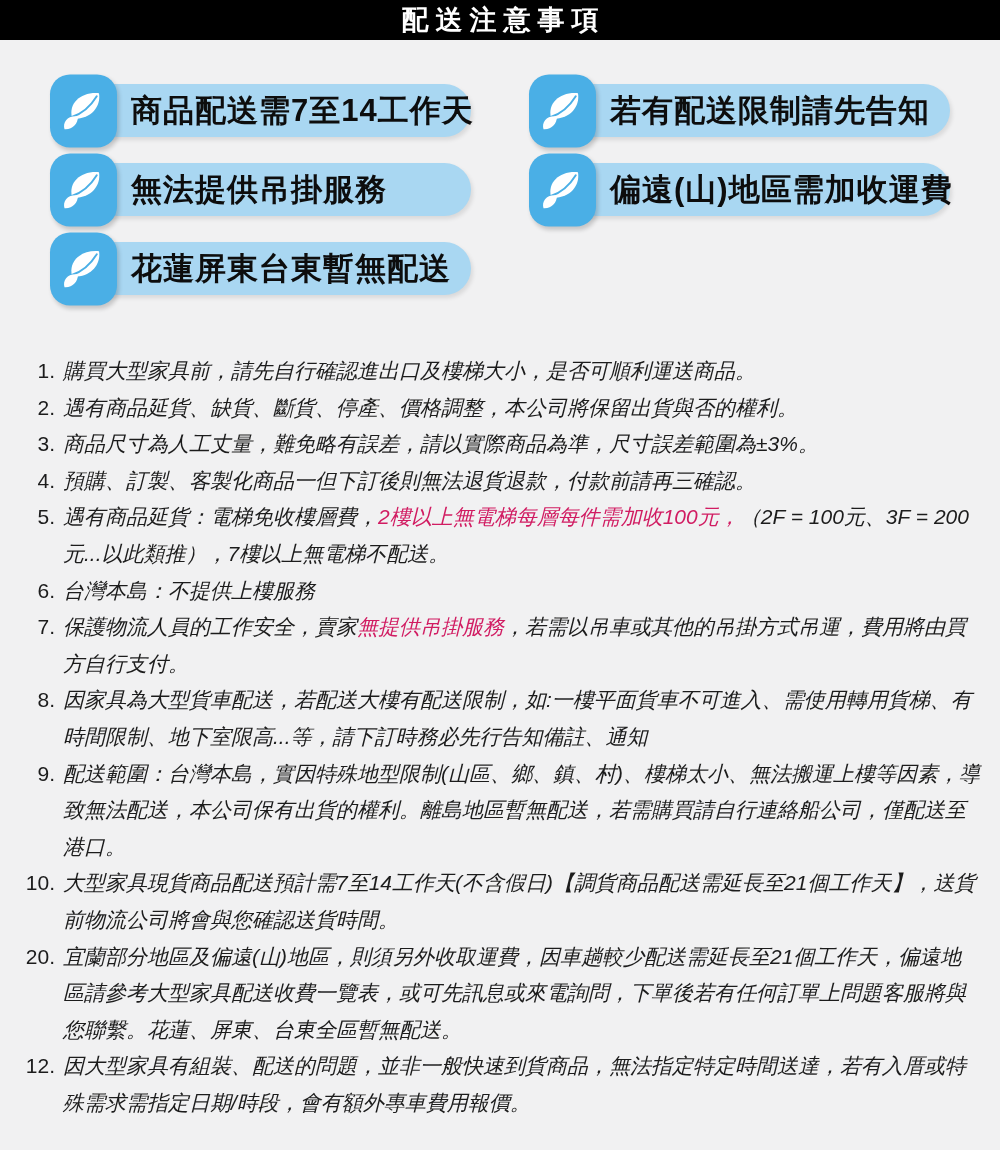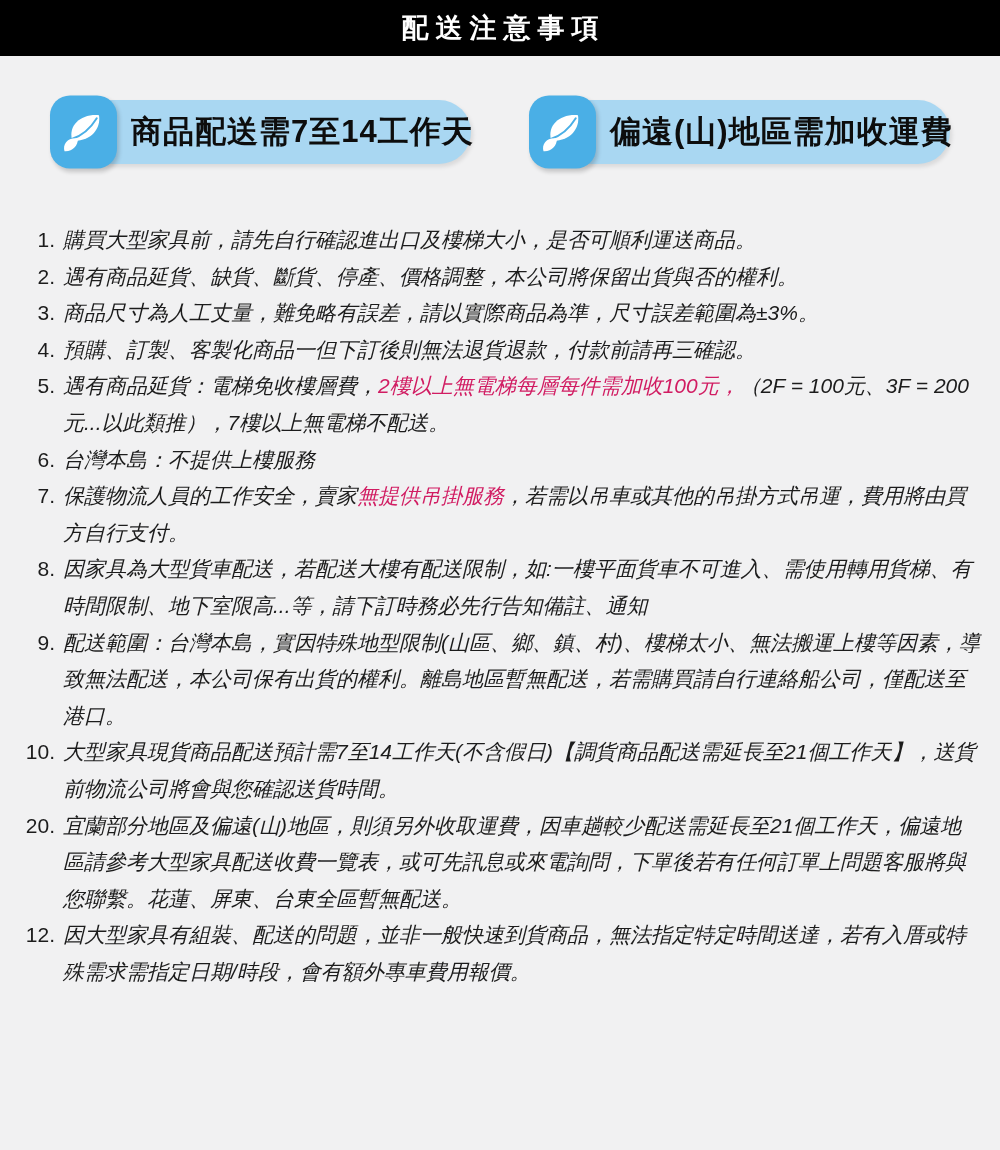--- a/index.html
+++ b/index.html
@@ -4,34 +4,34 @@
 <style>
   html,body{margin:0;padding:0;}
   body{
     width:1000px;height:1150px;overflow:hidden;
     background:var(--page-bg,#f1f1f2);
     font-family:"Liberation Sans","DejaVu Sans",sans-serif;
     -webkit-font-smoothing:antialiased;
   }
   
   .hdr{
-    height:56px;background:var(--header-bg,#000);
+    height:40px;background:var(--header-bg,#000);
     display:flex;align-items:center;justify-content:center;
   }
   .hdr h1{
     margin:0;color:var(--header-fg,#fff);
     font-size:27px;font-weight:bold;letter-spacing:7px;text-indent:7px;
   }
   
   .badges{
     display:grid;grid-template-columns:1fr 1fr;
     column-gap:58px;row-gap:26px;
     padding:44px 50px 32px 50px;
   }
-  .badge{position:relative;height:64px;}
+  .badge{position:relative;height:53px;}
   .badge-pill{
     position:absolute;left:9px;right:0;top:0;bottom:0;
     background:var(--pill,#a9d7f2);
     border-radius:32px;
     box-shadow:2px 3px 4px rgba(0,0,0,.10);
     display:flex;align-items:center;
     padding-left:72px;
   }
   .badge-label{
     font-size:31px;font-weight:bold;color:#0d0d0d;
@@ -70,36 +70,72 @@
         <path d="M16 42 C11 22 28 7 52 9 C55 27 41 44 17 43 Z" fill="#ffffff"></path>
         <path d="M15 41 C28 37 41 26 49 13" stroke="var(--icon,#4aafe6)" stroke-width="2.6" fill="none" stroke-linecap="round"></path>
         <path d="M6 57 C3 47 11 38 24 40 C24 50 16 58 6 57 Z" fill="#ffffff"></path>
       </svg>
     </div>
     <div class="badge-pill">
       <span class="badge-label">商品配送需7至14工作天</span>
     </div>
   </div>
 
+  <div class="badge">
+    <div class="badge-icon">
+      <svg viewBox="0 0 64 64" width="48" height="52" aria-hidden="true">
+        <path d="M16 42 C11 22 28 7 52 9 C55 27 41 44 17 43 Z" fill="#ffffff"></path>
+        <path d="M15 41 C28 37 41 26 49 13" stroke="var(--icon,#4aafe6)" stroke-width="2.6" fill="none" stroke-linecap="round"></path>
+        <path d="M6 57 C3 47 11 38 24 40 C24 50 16 58 6 57 Z" fill="#ffffff"></path>
+      </svg>
+    </div>
+    <div class="badge-pill">
+      <span class="badge-label">若有配送限制請先告知</span>
+    </div>
+  </div>
 
+  <div class="badge">
+    <div class="badge-icon">
+      <svg viewBox="0 0 64 64" width="48" height="52" aria-hidden="true">
+        <path d="M16 42 C11 22 28 7 52 9 C55 27 41 44 17 43 Z" fill="#ffffff"></path>
+        <path d="M15 41 C28 37 41 26 49 13" stroke="var(--icon,#4aafe6)" stroke-width="2.6" fill="none" stroke-linecap="round"></path>
+        <path d="M6 57 C3 47 11 38 24 40 C24 50 16 58 6 57 Z" fill="#ffffff"></path>
+      </svg>
+    </div>
+    <div class="badge-pill">
+      <span class="badge-label">無法提供吊掛服務</span>
+    </div>
+  </div>
 
 
   <div class="badge">
     <div class="badge-icon">
       <svg viewBox="0 0 64 64" width="48" height="52" aria-hidden="true">
         <path d="M16 42 C11 22 28 7 52 9 C55 27 41 44 17 43 Z" fill="#ffffff"></path>
         <path d="M15 41 C28 37 41 26 49 13" stroke="var(--icon,#4aafe6)" stroke-width="2.6" fill="none" stroke-linecap="round"></path>
         <path d="M6 57 C3 47 11 38 24 40 C24 50 16 58 6 57 Z" fill="#ffffff"></path>
       </svg>
     </div>
     <div class="badge-pill">
       <span class="badge-label">偏遠(山)地區需加收運費</span>
     </div>
   </div>
 
+  <div class="badge">
+    <div class="badge-icon">
+      <svg viewBox="0 0 64 64" width="48" height="52" aria-hidden="true">
+        <path d="M16 42 C11 22 28 7 52 9 C55 27 41 44 17 43 Z" fill="#ffffff"></path>
+        <path d="M15 41 C28 37 41 26 49 13" stroke="var(--icon,#4aafe6)" stroke-width="2.6" fill="none" stroke-linecap="round"></path>
+        <path d="M6 57 C3 47 11 38 24 40 C24 50 16 58 6 57 Z" fill="#ffffff"></path>
+      </svg>
+    </div>
+    <div class="badge-pill">
+      <span class="badge-label">花蓮屏東台東暫無配送</span>
+    </div>
+  </div>
 </section>
 
 <section class="notes">
   <div class="note">
     <span class="note-number">1.</span>
     <span class="note-text"><span>購買大型家具前，請先自行確認進出口及樓梯大小，是否可順利運送商品。</span></span>
   </div>
 
   <div class="note">
     <span class="note-number">2.</span>

